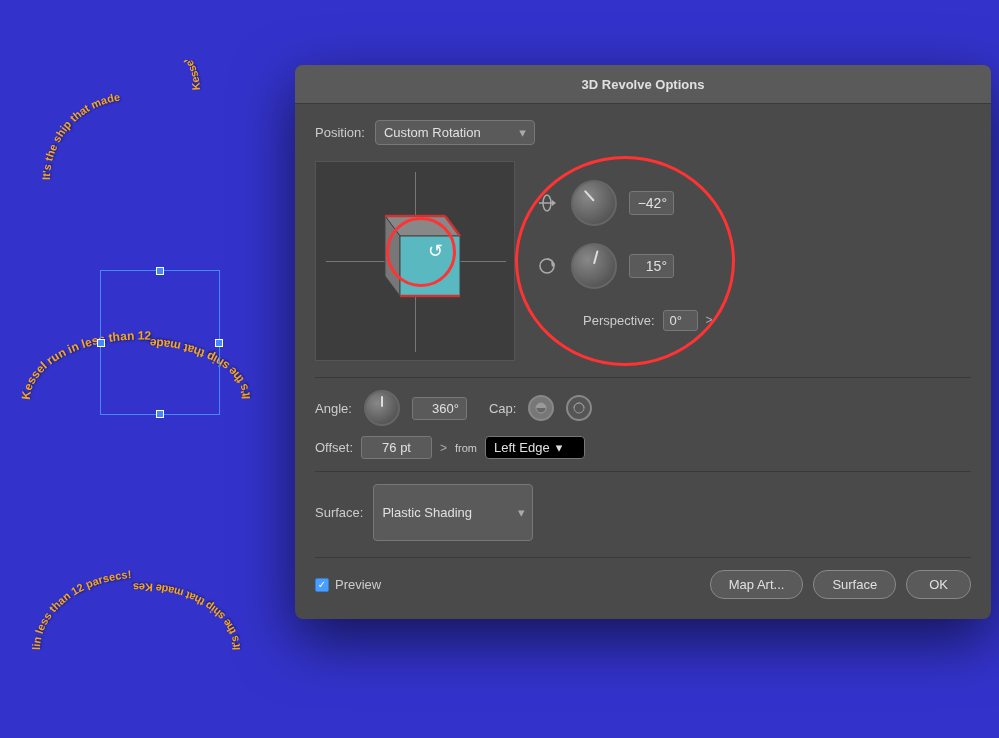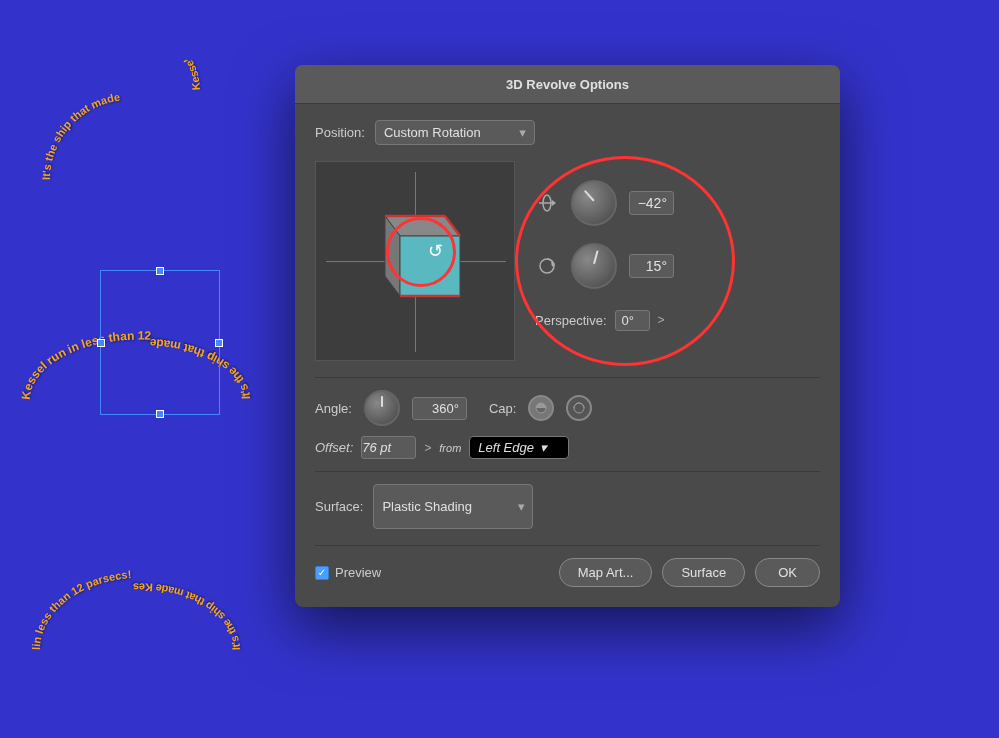--- a/index.html
+++ b/index.html
@@ -61,21 +61,21 @@
     .sh-top-center { top: -4px; left: 50%; transform: translateX(-50%); }
     .sh-bottom-center { bottom: -4px; left: 50%; transform: translateX(-50%); }
     .sh-left-center { left: -4px; top: 50%; transform: translateY(-50%); }
     .sh-right-center { right: -4px; top: 50%; transform: translateY(-50%); }
 
     
     .dialog {
       position: absolute;
       top: 65px;
       left: 295px;
-      width: 545px;
+      width: 696px;
       background: #4a4a4a;
       border-radius: 8px;
       box-shadow: 0 20px 60px rgba(0,0,0,0.6);
       overflow: hidden;
     }
 
     .dialog-titlebar {
       background: #5a5a5a;
       text-align: center;
       padding: 10px;
@@ -245,20 +245,21 @@
     .perspective-row {
       display: flex;
       align-items: center;
       gap: 8px;
       margin-top: 8px;
       margin-bottom: 16px;
     }
     .perspective-label {
       color: #cccccc;
       font-size: 13px;
+      margin-left: 48px;
     }
     .perspective-value {
       color: #e0e0e0;
       font-size: 13px;
       min-width: 35px;
       background: #5a5a5a;
       border: 1px solid #777;
       border-radius: 3px;
       padding: 2px 6px;
     }
@@ -334,33 +335,32 @@
     }
     .cap-btn.active {
       background: #777;
     }
 
     .offset-row {
       display: flex;
       align-items: center;
       gap: 8px;
       margin-bottom: 12px;
-      font-style: italic;
     }
     .offset-label {
       color: #cccccc;
       font-size: 13px;
     }
     .offset-value {
       color: #e0e0e0;
       font-size: 13px;
       background: #5a5a5a;
       border: 1px solid #777;
       border-radius: 3px;
-      padding: 3px 0;
+      padding: 3px 20px;
       min-width: 55px;
     }
     .offset-arrow {
       color: #aaa;
       font-size: 12px;
     }
     .from-label {
       color: #cccccc;
       font-size: 11px;
     }
@@ -388,21 +388,21 @@
     .surface-label {
       color: #cccccc;
       font-size: 13px;
     }
     .surface-select {
       background: #5a5a5a;
       border: 1px solid #777;
       border-radius: 4px;
       color: #e0e0e0;
       font-size: 13px;
-      padding: 14px 8px;
+      padding: 20px 8px;
       display: flex;
       align-items: center;
       gap: 8px;
       min-width: 160px;
     }
 
     
     .bottom-row {
       display: flex;
       align-items: center;

